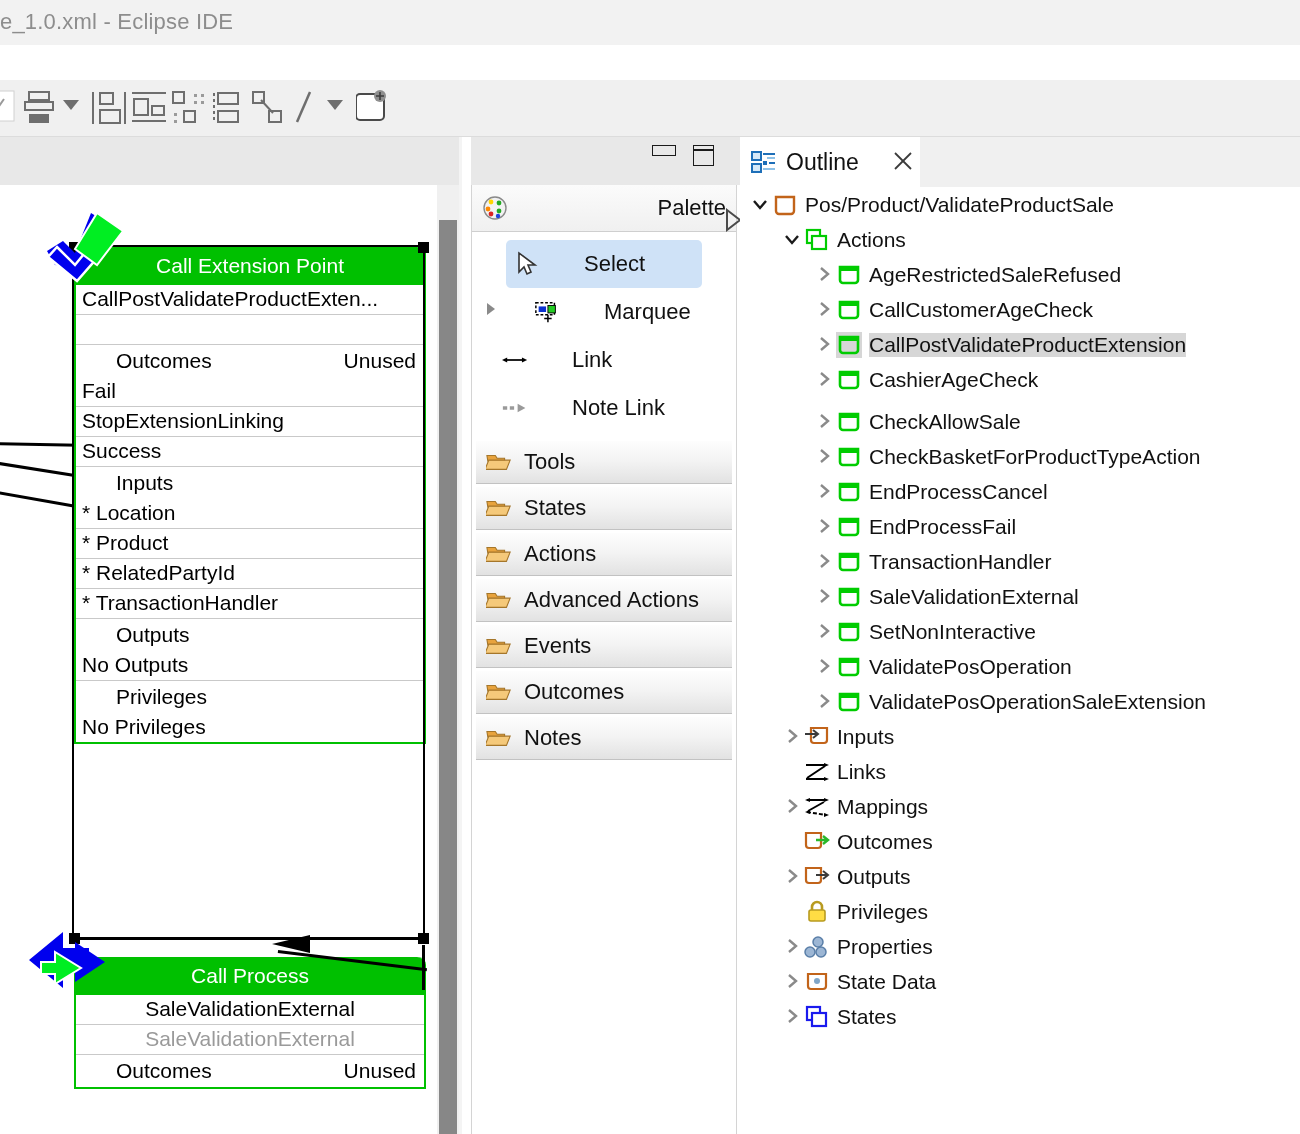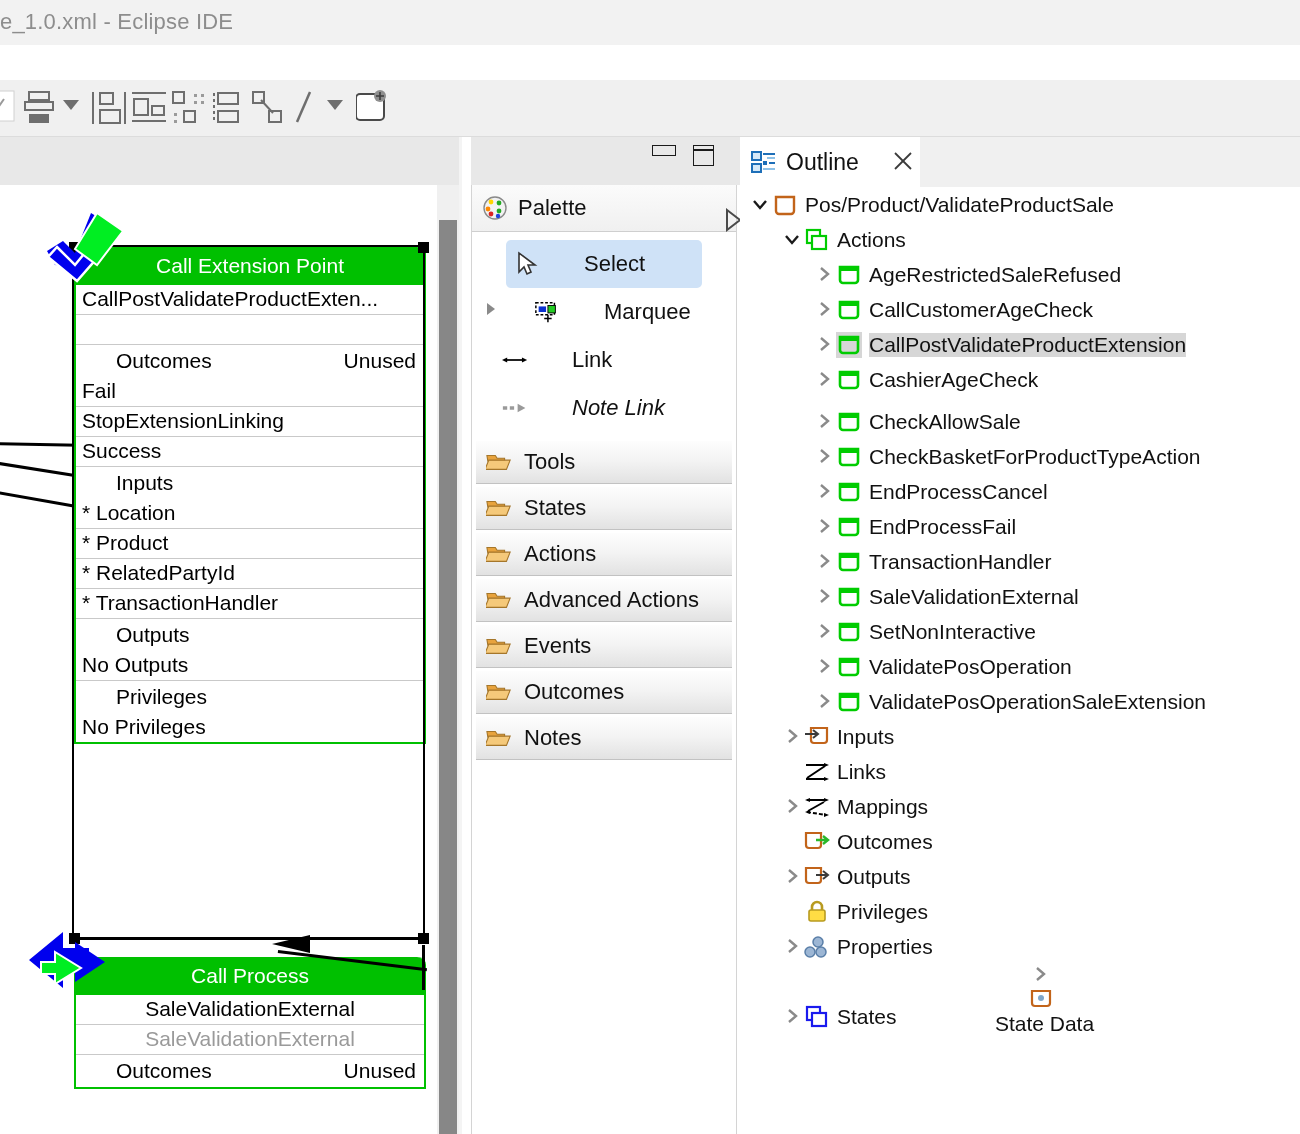--- a/index.html
+++ b/index.html
@@ -117,21 +117,21 @@
 
   
   .palette {
     position: absolute; left: 471px; top: 185px; width: 266px; height: 949px;
     background: #ffffff; border-left: 1px solid #d4d4d4; border-right: 1px solid #d4d4d4;
   }
   .palette-title {
     position: relative; height: 47px;
     background: linear-gradient(#fbfbfb, #f0f0f0);
     border-bottom: 1px solid #cfcfcf;
-    display: flex; align-items: center; padding: 0 10px;
+    display: flex; align-items: center; padding: 0 10px; justify-content: space-between;
   }
   .palette-title .ptxt { font-size: 22px; color: #111; margin-left: 10px; }
   .palette-title .arrow {
     position: absolute; right: 12px; top: 12px;
     width: 0; height: 0; border-left: 13px solid transparent;
     border-top: 11px solid transparent; border-bottom: 11px solid transparent;
   }
   .tool-row { display: flex; align-items: center; height: 48px; padding-left: 20px; gap: 32px; }
   .tool-row .tlabel { font-size: 22px; color: #111; margin-left: 12px; }
   .tool-row.selected {
@@ -439,21 +439,21 @@
     <span class="icon-wrap">
       <svg width="30" height="20" viewBox="0 0 30 20">
         <line x1="3" y1="10" x2="26" y2="10" stroke="#000" stroke-width="2"></line>
         <polygon points="0,10 6,7 6,13" fill="#000"></polygon>
         <polygon points="29,10 23,7 23,13" fill="#000"></polygon>
       </svg>
     </span>
     <span class="tlabel">Link</span>
   </div>
 
-  <div class="tool-row" style="padding-left:30px;font-style:italic;">
+  <div class="tool-row" style="padding-left:30px;">
     <span class="icon-wrap">
       <svg width="30" height="20" viewBox="0 0 30 20">
         <rect x="1" y="8" width="5" height="4" fill="#9a9a9a"></rect>
         <rect x="9" y="8" width="5" height="4" fill="#9a9a9a"></rect>
         <polygon points="18,5 27,10 18,15" fill="#9a9a9a"></polygon>
       </svg>
     </span>
     <span class="tlabel">Note Link</span>
   </div>
 
@@ -874,21 +874,21 @@
       <span class="icon-wrap">
         <svg width="26" height="24" viewBox="0 0 26 24">
           <circle cx="14" cy="7" r="5" fill="#9cb6d4" stroke="#5a7fa8" stroke-width="1.5"></circle>
           <circle cx="6" cy="17" r="5" fill="#9cb6d4" stroke="#5a7fa8" stroke-width="1.5"></circle>
           <circle cx="17" cy="17" r="5" fill="#9cb6d4" stroke="#5a7fa8" stroke-width="1.5"></circle>
         </svg>
       </span>
       <span class="tlbl">Properties</span>
     </div>
 
-    <div class="tnode" style="padding-left:42px;flex-direction:column;">
+    <div class="tnode" style="padding-left:42px;">
       <span class="twisty">
         <svg width="20" height="20" viewBox="0 0 20 20">
             <polyline points="7,4 14,10 7,16" fill="none" stroke="#8a8a8a" stroke-width="2.4"></polyline>
           </svg>
       </span>
       <span class="icon-wrap">
         <svg width="24" height="24" viewBox="0 0 24 24">
           <path d="M3 4 h18 v12 a3 3 0 0 1 -3 3 h-12 a3 3 0 0 1 -3 -3 z" fill="#ffffff" stroke="#c2641a" stroke-width="2.2"></path>
           <circle cx="12" cy="11" r="3" fill="#7fa6c9"></circle>
         </svg>

